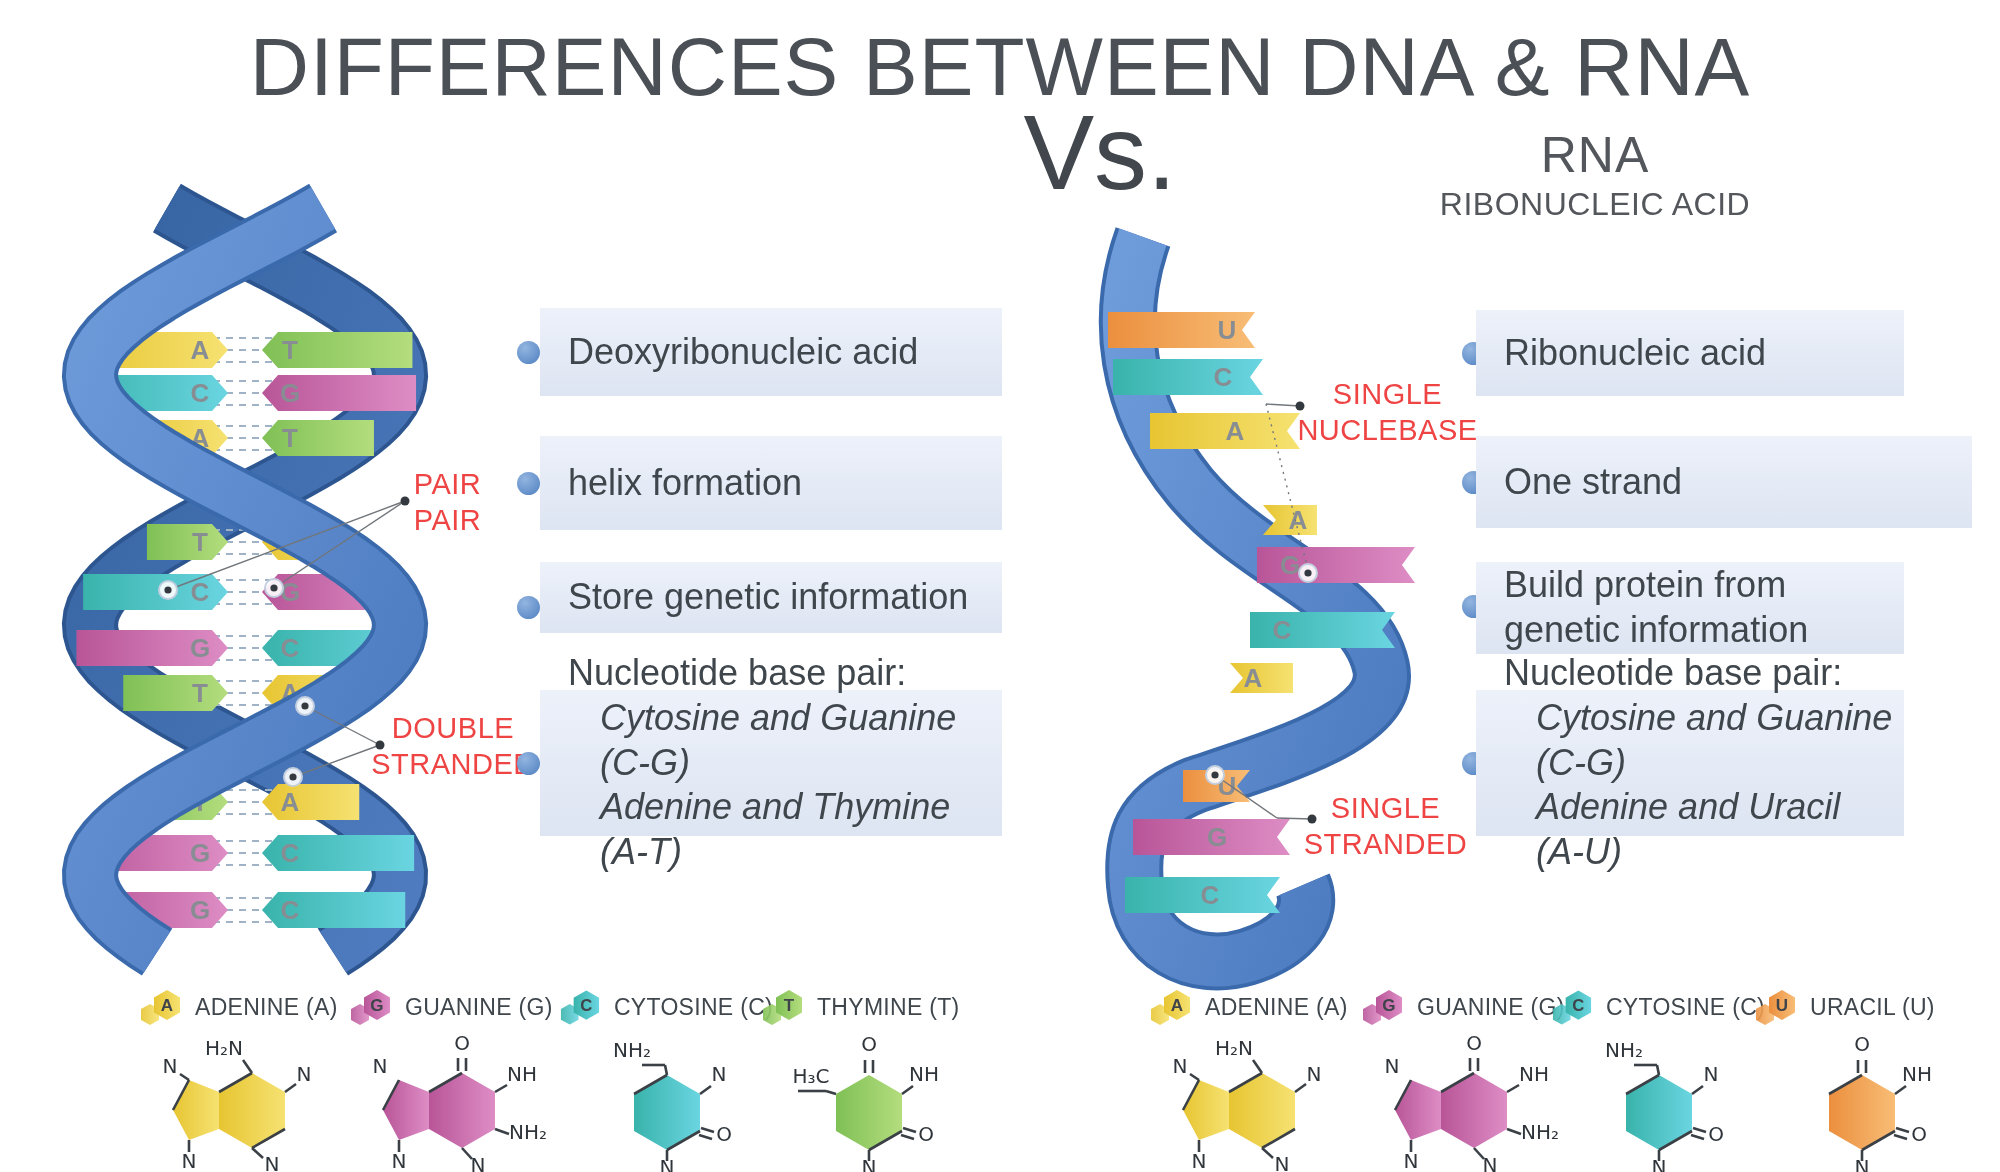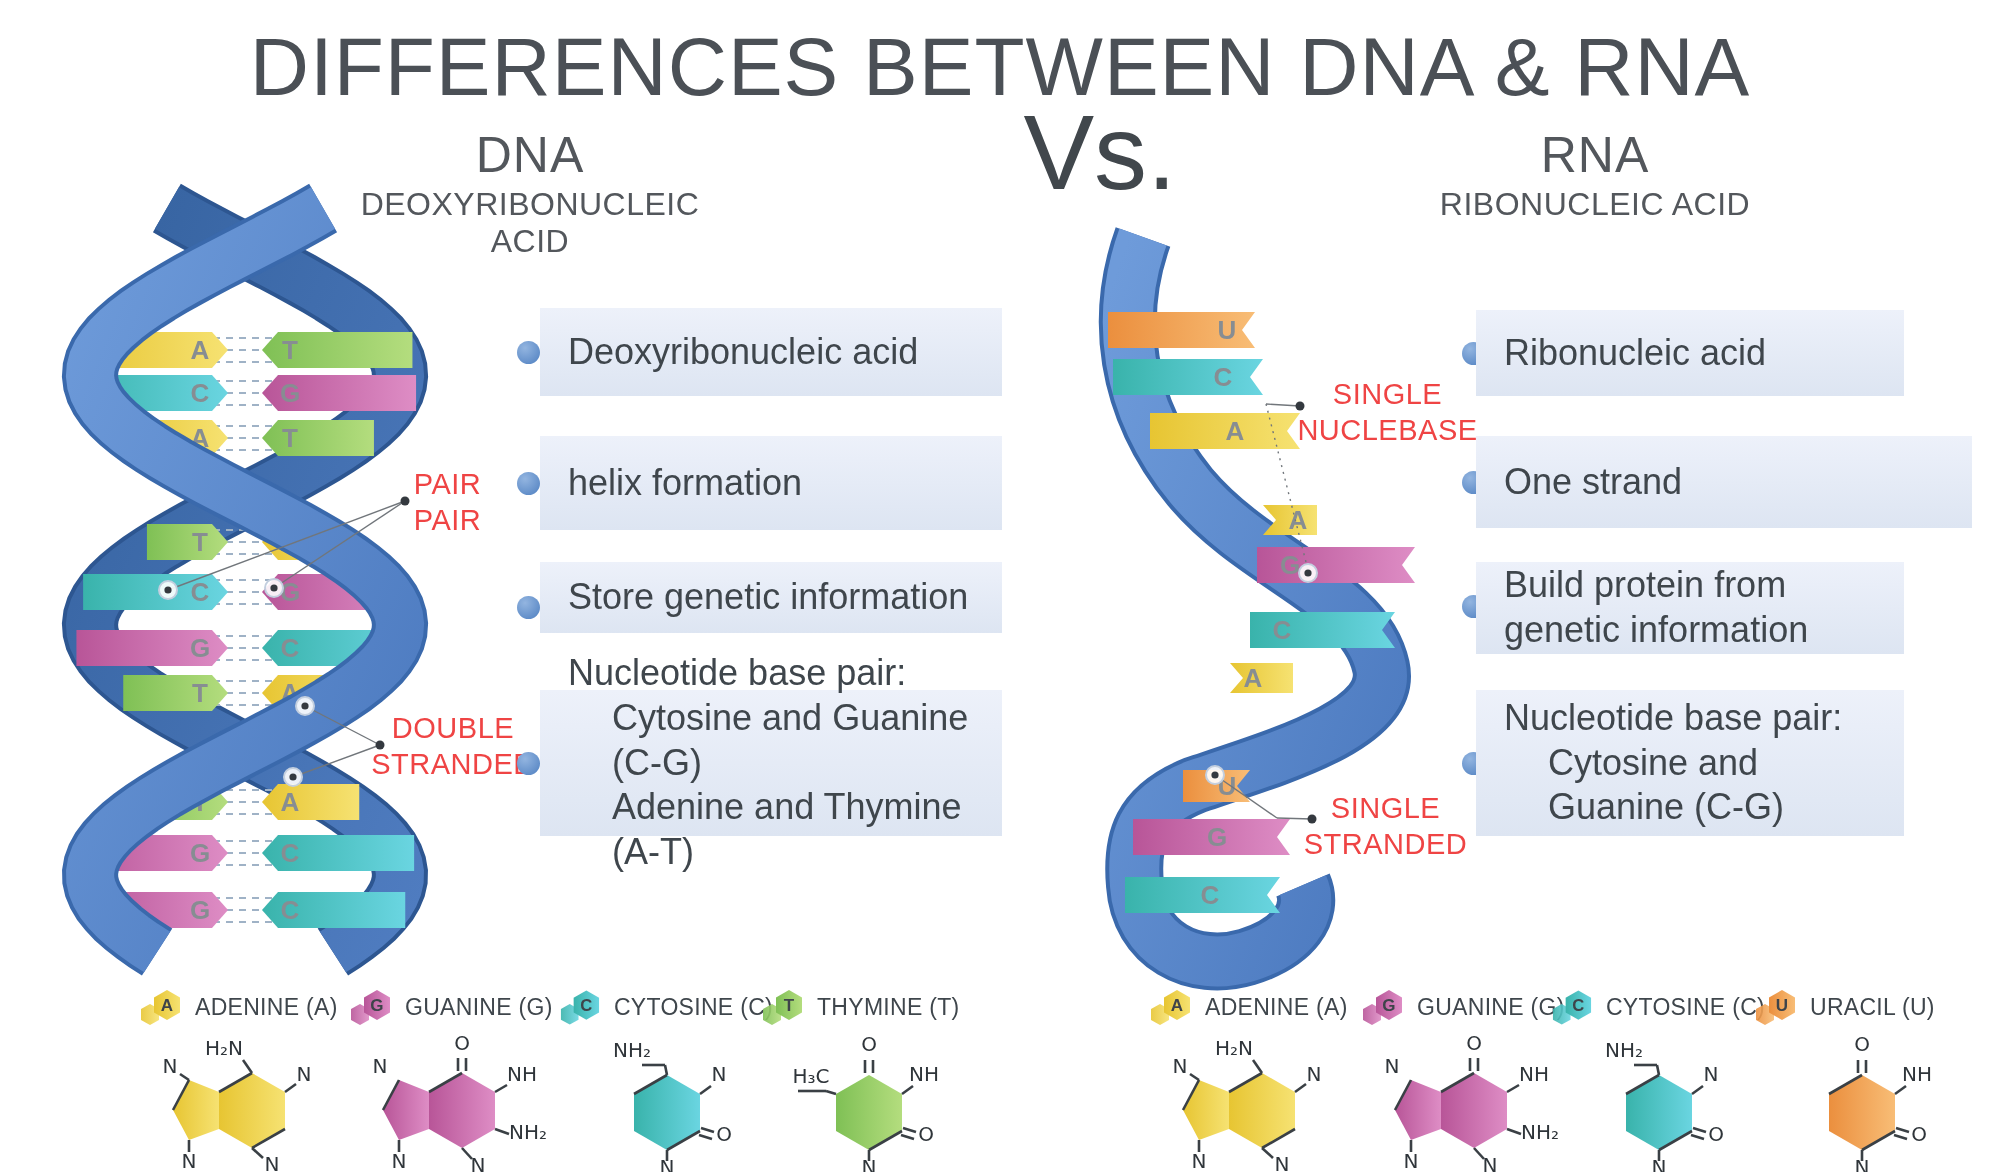--- a/index.html
+++ b/index.html
@@ -8,21 +8,21 @@
   .page-title{position:absolute;top:20px;left:0;width:2000px;text-align:center;
               font-size:82px;color:#4b5056;letter-spacing:1px;white-space:nowrap;}
   .col-heading{position:absolute;text-align:center;color:#53575c;}
   .col-heading .main{font-size:50px;letter-spacing:1px;line-height:1.0;}
   .col-heading .sub{font-size:32px;letter-spacing:.5px;margin-top:6px;}
   .vs{position:absolute;left:990px;top:92px;width:220px;text-align:center;
       font-size:106px;color:#41474c;}
   .fact-box{position:absolute;background:linear-gradient(180deg,#edf1fa 0%,#dde5f2 100%);
             display:flex;flex-direction:column;justify-content:center;
             padding:8px 10px 8px 28px;font-size:36px;color:#3f464c;line-height:1.24;box-sizing:border-box;}
-  .fact-line.indent{margin-left:44px;}
+  .fact-line.indent{margin-left:32px;font-style:italic;}
   .fact-bullet{position:absolute;width:23px;height:23px;border-radius:50%;
                background:radial-gradient(circle at 35% 30%,#93b5e0,#4e7fc0);}
   .callout{position:absolute;font-size:29px;color:#ef4444;text-align:center;
            line-height:1.25;letter-spacing:.5px;}
   .legend-item{position:absolute;width:215px;}
   .legend-header{display:flex;align-items:center;gap:9px;color:#3f464c;
                  font-size:23px;letter-spacing:.3px;white-space:nowrap;}
   .legend-mol{margin-left:14px;margin-top:0px;}
   .bar-letter{font-family:"Liberation Sans",sans-serif;font-weight:bold;font-size:26px;
               fill:#878d92;text-anchor:middle;}
@@ -245,24 +245,20 @@
         <circle cx="380" cy="745" r="4.5" fill="#34393f"></circle>
         <circle cx="1300" cy="406" r="4.5" fill="#34393f"></circle>
         <circle cx="1312" cy="819" r="4.5" fill="#34393f"></circle>
       </g>
   </svg>
 
   <div class="page-title">
     <span class="title-inner">DIFFERENCES BETWEEN DNA &amp; RNA</span>
   </div>
 
-  <div class="col-heading" style="left:320px;top:130px;width:420px">
-    <div class="main">DNA</div>
-    <div class="sub">DEOXYRIBONUCLEIC ACID</div>
-  </div>
   <div class="vs">Vs.</div>
   <div class="col-heading" style="left:1385px;top:130px;width:420px">
     <div class="main">RNA</div>
     <div class="sub">RIBONUCLEIC ACID</div>
   </div>
 
   <div class="callout" style="left:385px;top:466px;width:125px">
     <div>PAIR</div>
     <div>PAIR</div>
   </div>
@@ -309,20 +305,21 @@
   </div>
   <div class="fact-bullet" style="left:1462px;top:595px"></div>
   <div class="fact-box" style="left:1476px;top:562px;width:428px;height:92px">
     <div class="fact-line">Build protein from</div>
     <div class="fact-line">genetic information</div>
   </div>
   <div class="fact-bullet" style="left:1462px;top:752px"></div>
   <div class="fact-box" style="left:1476px;top:690px;width:428px;height:146px">
     <div class="fact-line">Nucleotide base pair:</div>
     <div class="fact-line indent">Cytosine and Guanine (C-G)</div>
+    <div class="fact-line indent">Adenine and Uracil (A-U)</div>
   </div>
 
   <div id="legend-root">
       <div class="legend-item" style="left: 138px; top: 985px;">
         <div class="legend-header">
           <svg width="48" height="44" viewBox="0 0 48 44">
             <polygon points="12,19 21,24 21,35 12,40 3,35 3,24" fill="url(#gA)" opacity=".9"></polygon>
             <polygon points="29,5 42,12.5 42,27.5 29,35 16,27.5 16,12.5" fill="url(#gA)"></polygon>
             <text class="hex-letter" x="29" y="26">A</text>
           </svg>

